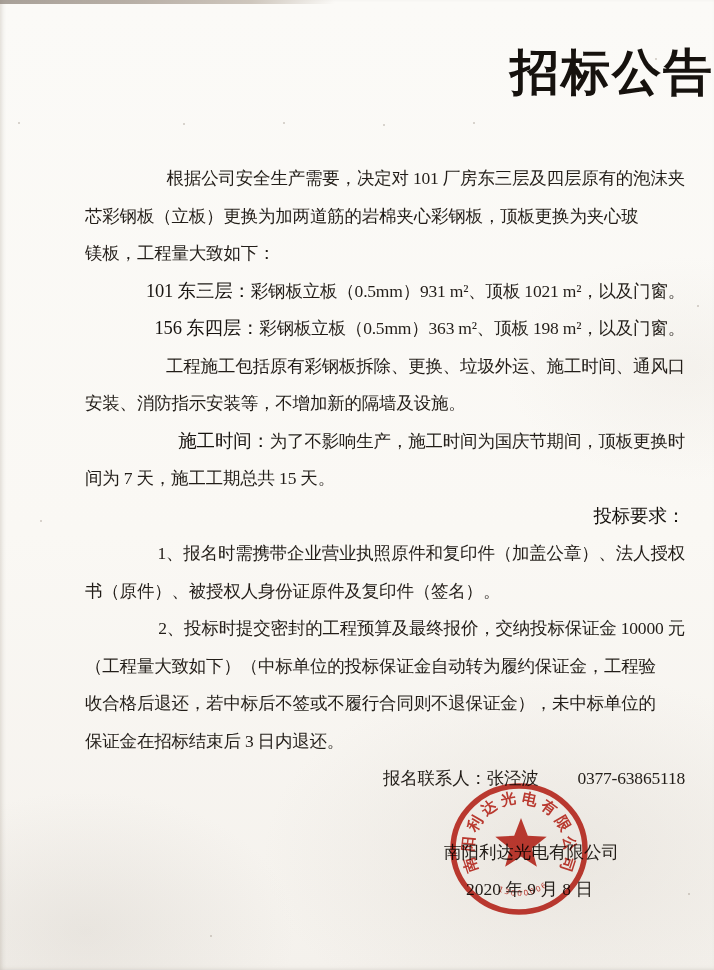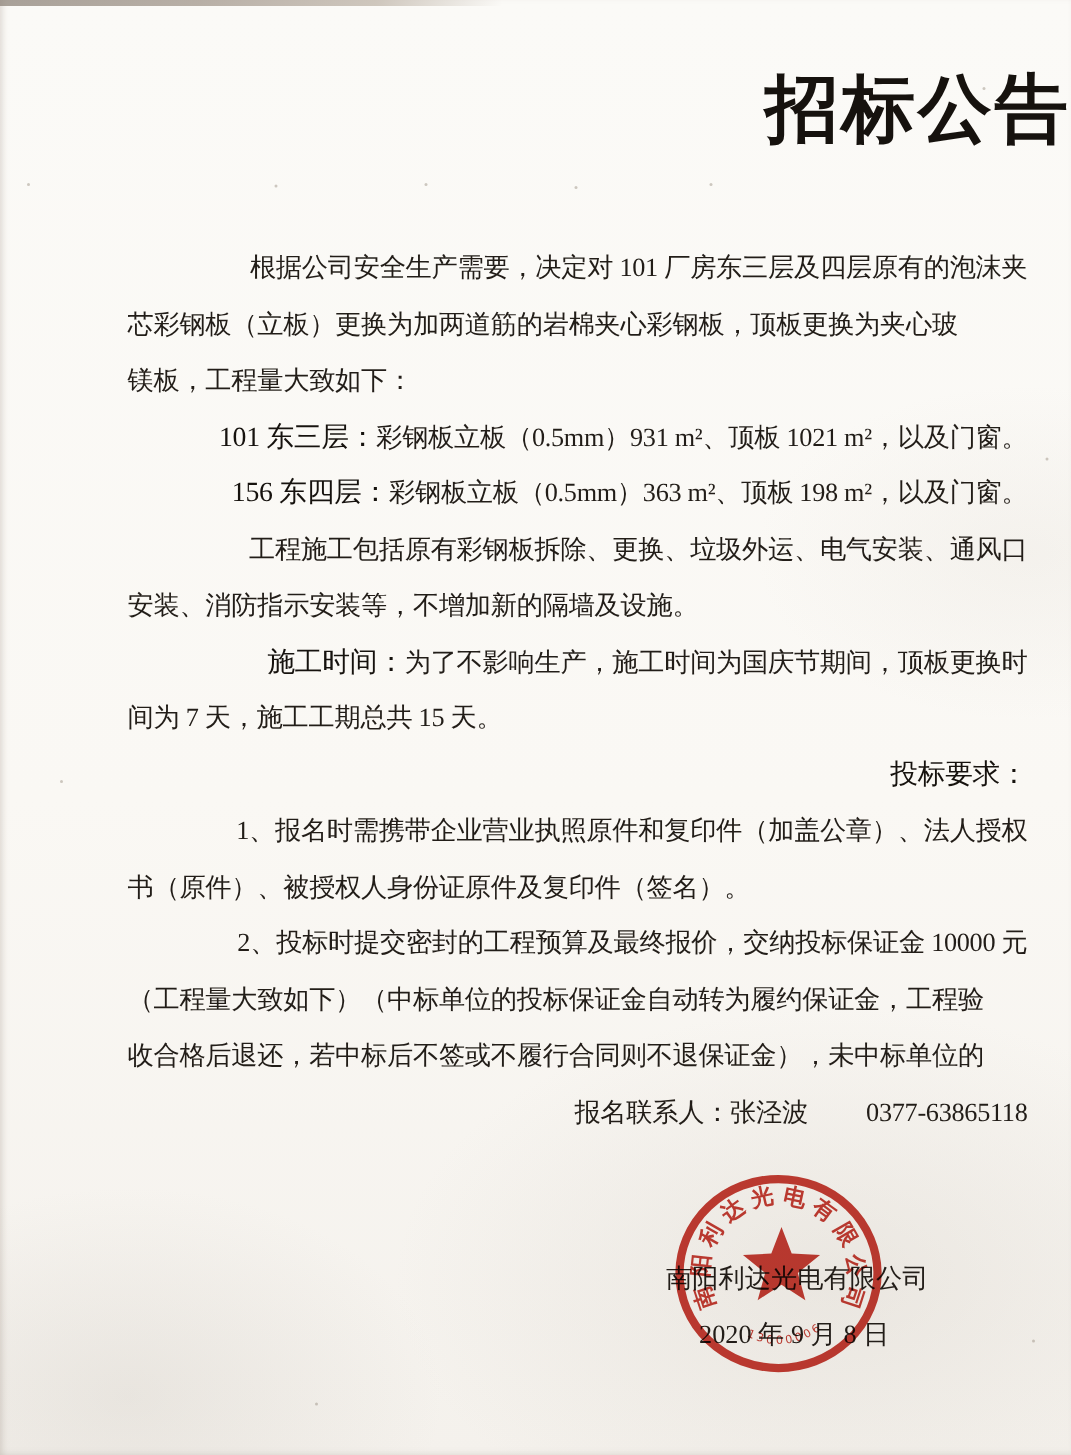--- a/index.html
+++ b/index.html
@@ -52,30 +52,31 @@
   <div class="scan-top-edge"></div>
 
   <h1 class="title">招标公告</h1>
 
   <div class="body-block">
     <div class="line ind"><span>根据公司安全生产需要，决定对 101 厂房东三层及四层原有的泡沫夹</span></div>
     <div class="line"><span>芯彩钢板（立板）更换为加两道筋的岩棉夹心彩钢板，顶板更换为夹心玻</span></div>
     <div class="line"><span>镁板，工程量大致如下：</span></div>
     <div class="line ind"><span class="b">101 东三层：</span><span>彩钢板立板（0.5mm）931 m²、顶板 1021 m²，以及门窗。</span></div>
     <div class="line ind"><span class="b">156 东四层：</span><span>彩钢板立板（0.5mm）363 m²、顶板 198 m²，以及门窗。</span></div>
-    <div class="line ind"><span>工程施工包括原有彩钢板拆除、更换、垃圾外运、电气安装、通风口</span></div>
+    <div class="line ind"><span>工程施工包括原有彩钢板拆除、更换、垃圾外运、施工时间、通风口</span></div>
     <div class="line"><span>安装、消防指示安装等，不增加新的隔墙及设施。</span></div>
     <div class="line ind"><span class="b">施工时间：</span><span>为了不影响生产，施工时间为国庆节期间，顶板更换时</span></div>
     <div class="line"><span>间为 7 天，施工工期总共 15 天。</span></div>
     <div class="line ind"><span class="b">投标要求：</span></div>
     <div class="line ind"><span>1、报名时需携带企业营业执照原件和复印件（加盖公章）、法人授权</span></div>
     <div class="line"><span>书（原件）、被授权人身份证原件及复印件（签名）。</span></div>
     <div class="line ind"><span>2、投标时提交密封的工程预算及最终报价，交纳投标保证金 10000 元</span></div>
     <div class="line"><span>（工程量大致如下）（中标单位的投标保证金自动转为履约保证金，工程验</span></div>
     <div class="line"><span>收合格后退还，若中标后不签或不履行合同则不退保证金），未中标单位的</span></div>
+    <div class="line"><span>保证金在招标结束后 3 日内退还。</span></div>
     <div class="line ind"><span>报名联系人：张泾波　　 0377-63865118</span></div>
   </div>
 
   <div class="sig sig-company">南阳利达光电有限公司</div>
   <div class="sig sig-date">2020 年 9 月 8 日</div>
 
   <svg class="stamp" viewBox="0 0 156 156" xmlns="http://www.w3.org/2000/svg">
     <defs>
       <path id="serialArc" d="M 43.8 107.2 A 47 47 0 0 0 110.2 107.2"></path>
     </defs>

